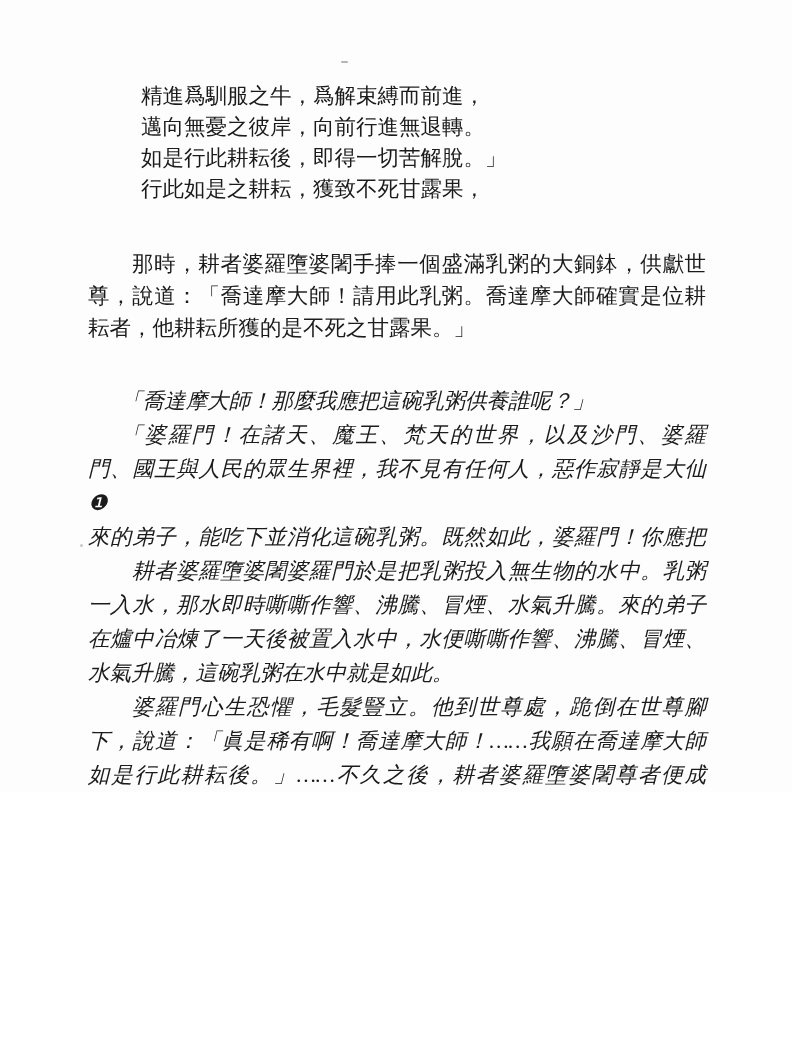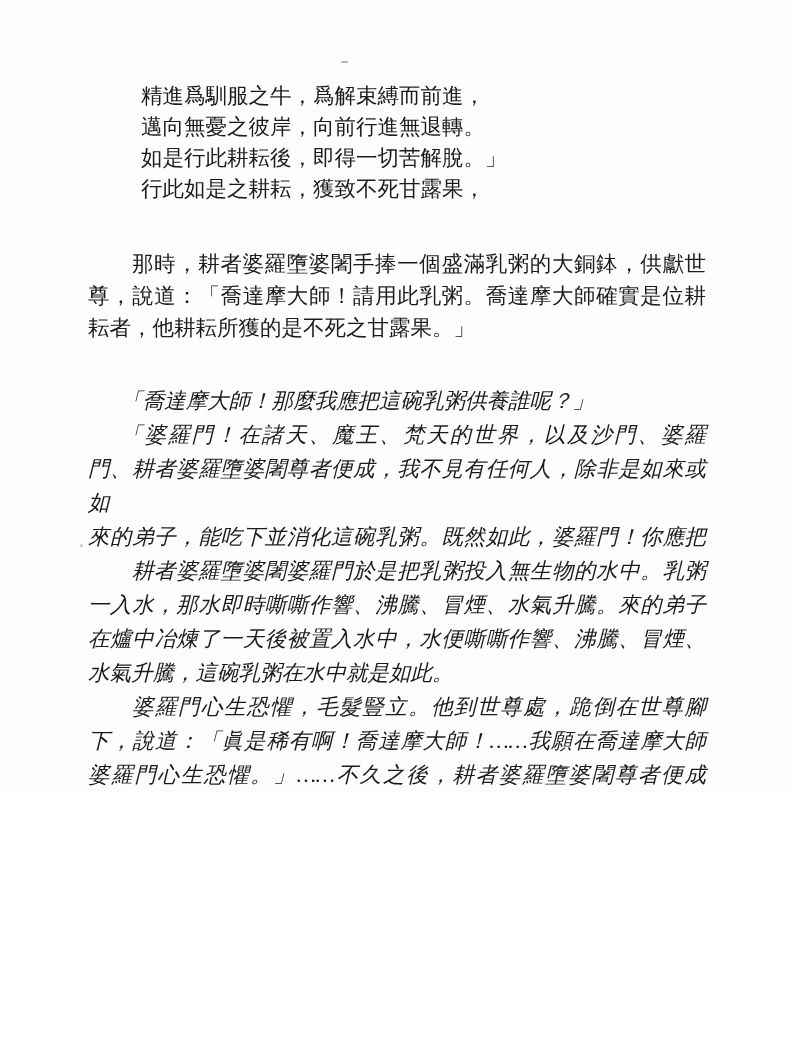--- a/index.html
+++ b/index.html
@@ -107,29 +107,29 @@
     <div class="para1">
       <div class="line ind jl">那時，耕者婆羅墮婆闍手捧一個盛滿乳粥的大銅鉢，供獻世</div>
       <div class="line jl">尊，說道：「喬達摩大師！請用此乳粥。喬達摩大師確實是位耕</div>
       <div class="line">耘者，他耕耘所獲的是不死之甘露果。」</div>
     </div>
 
 
     <div class="body2">
       <div class="line indq">「喬達摩大師！那麼我應把這碗乳粥供養誰呢？」</div>
       <div class="line indq jl">「婆羅門！在諸天、魔王、梵天的世界，以及沙門、婆羅</div>
-      <div class="line jl">門、耕者婆羅墮婆闍尊者便成，我不見有任何人，除非是如來或如</div>
+      <div class="line jl">門、國王與人民的眾生界裡，我不見有任何人，惡作寂靜是大仙❶</div>
       <div class="line jl">來的弟子，能吃下並消化這碗乳粥。既然如此，婆羅門！你應把</div>
       <div class="line ind jl">耕者婆羅墮婆闍婆羅門於是把乳粥投入無生物的水中。乳粥</div>
       <div class="line jl">一入水，那水即時嘶嘶作響、沸騰、冒煙、水氣升騰。來的弟子</div>
       <div class="line jl">在爐中冶煉了一天後被置入水中，水便嘶嘶作響、沸騰、冒煙、</div>
       <div class="line">水氣升騰，這碗乳粥在水中就是如此。</div>
       <div class="line ind jl">婆羅門心生恐懼，毛髮豎立。他到世尊處，跪倒在世尊腳</div>
       <div class="line jl">下，說道：「眞是稀有啊！喬達摩大師！……我願在喬達摩大師</div>
-      <div class="line jl">婆羅門心生恐懼。」……不久之後，耕者婆羅墮婆闍尊者便成</div>
+      <div class="line jl">如是行此耕耘後。」……不久之後，耕者婆羅墮婆闍尊者便成</div>
     </div>
 
   </div>
 
   <div class="footer">
     <span class="pagenum">170</span>
     <span class="footer-bar">|</span>
   </div>
 
 </div>

